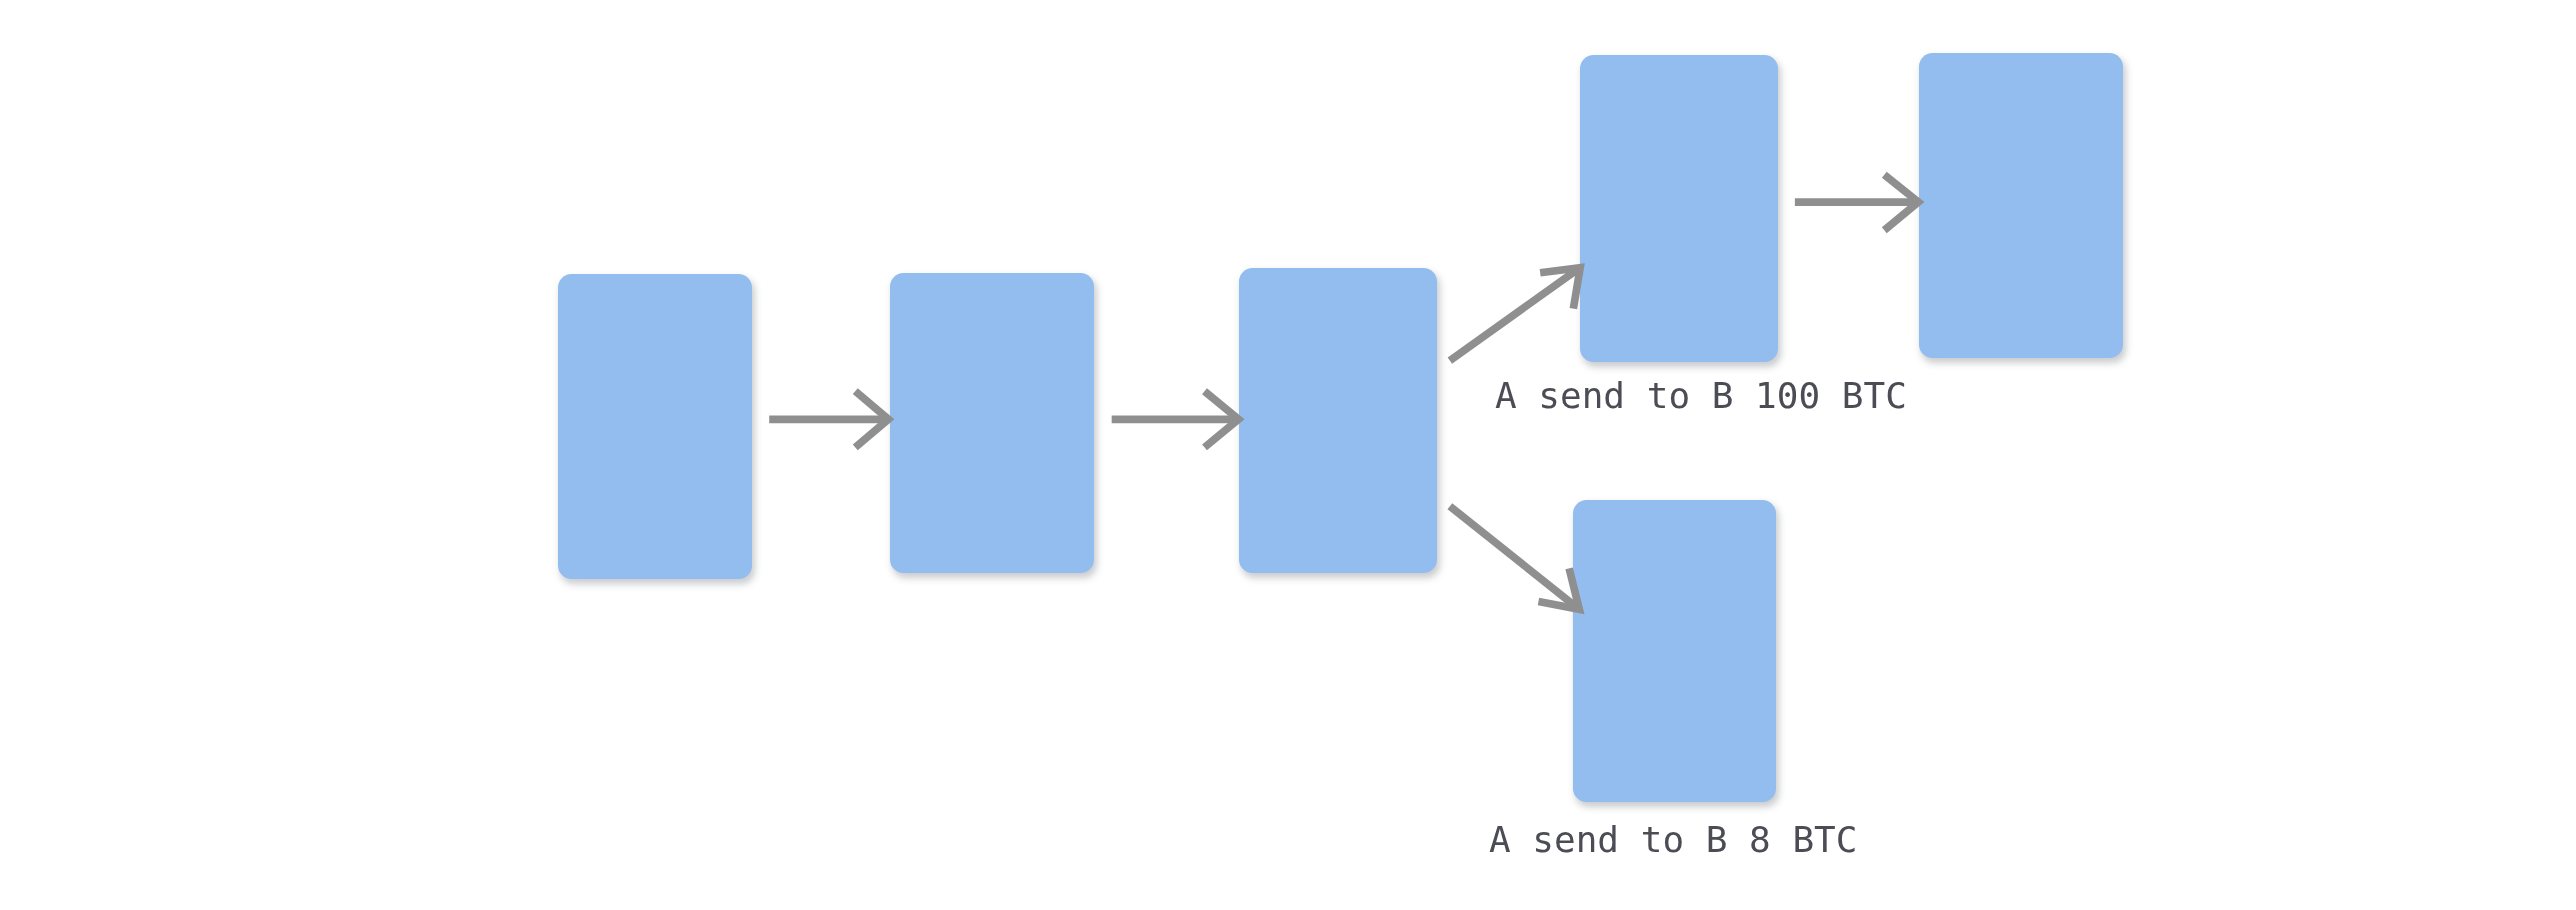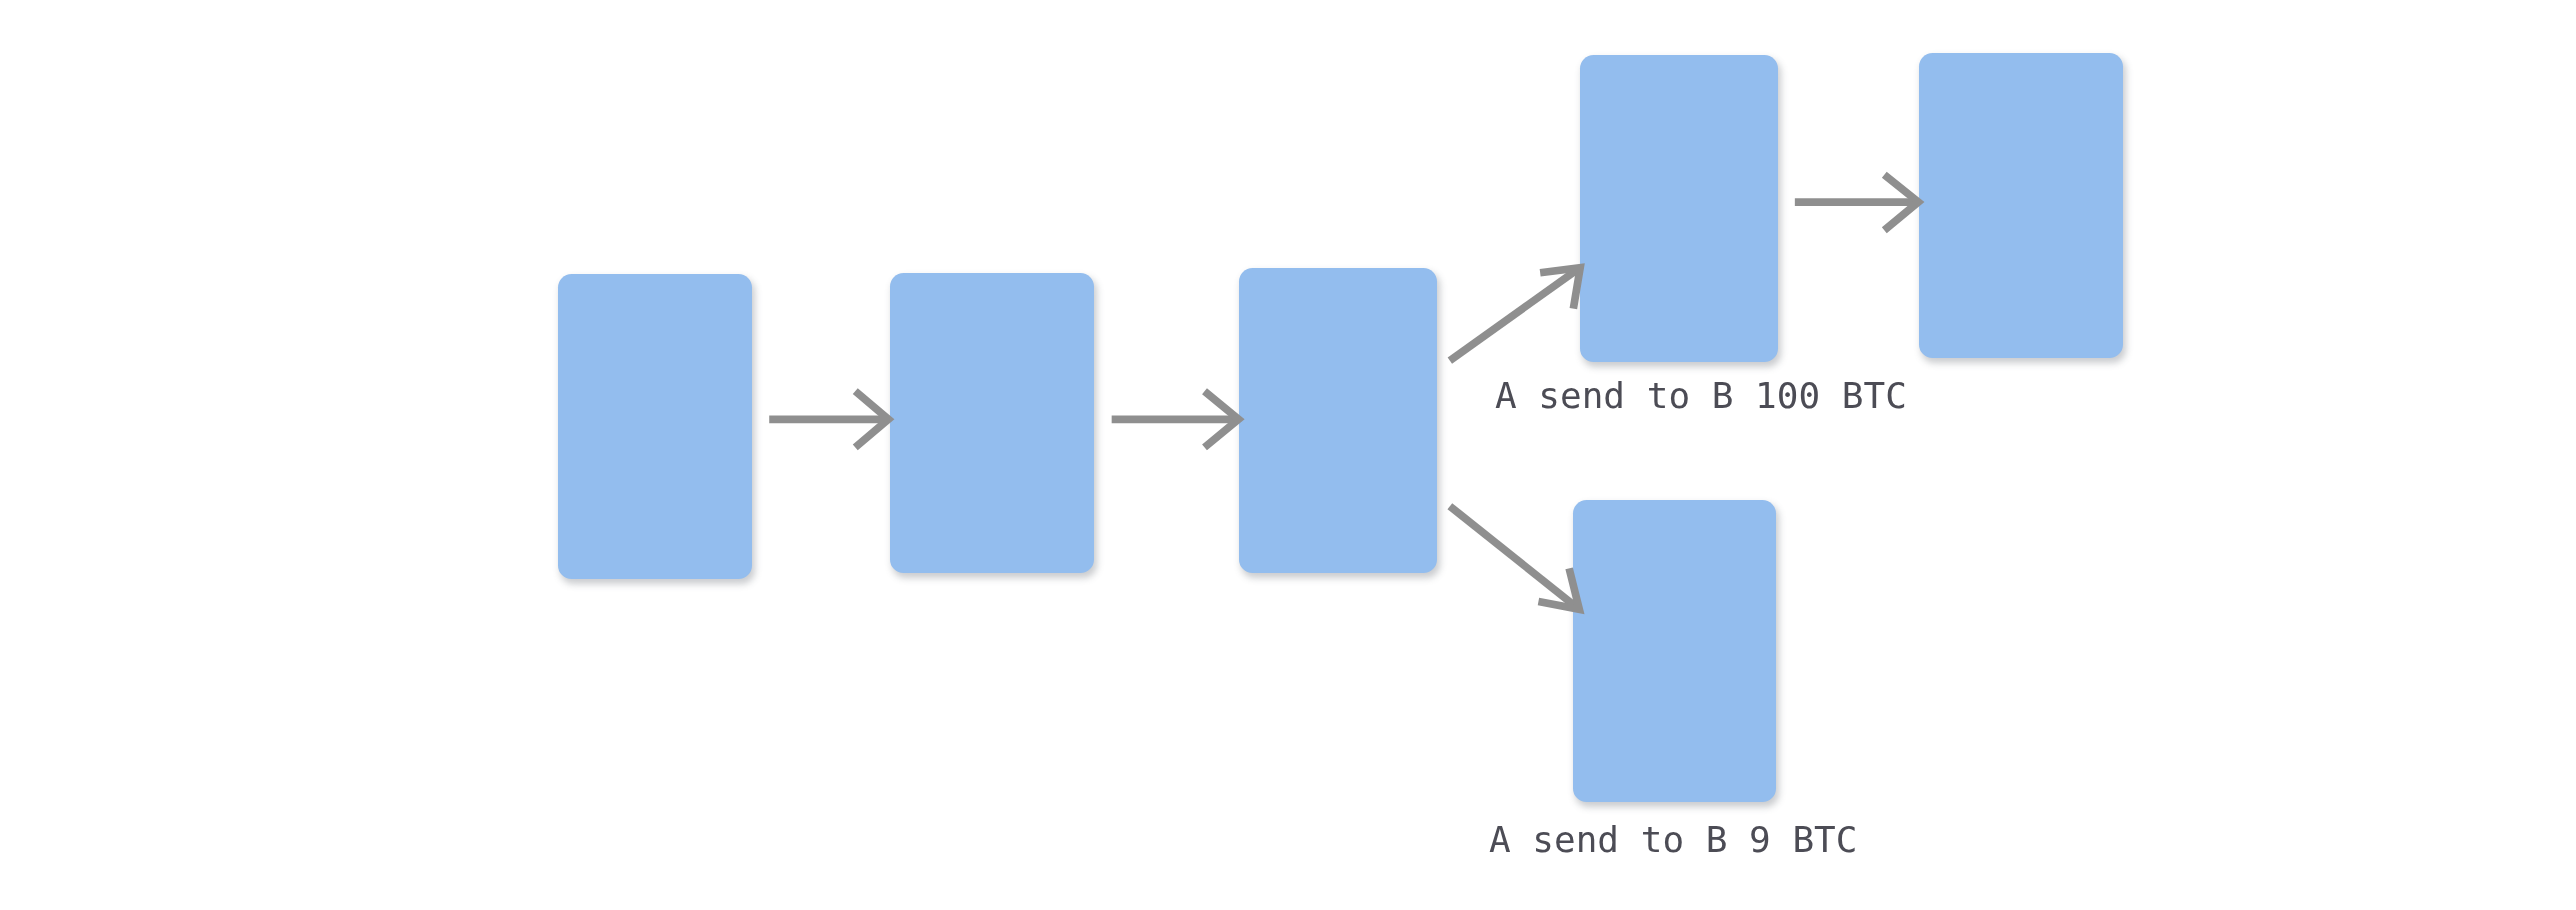--- a/index.html
+++ b/index.html
@@ -98,16 +98,16 @@
     </g>
 
     <g>
       <path class="arrow-shaft" d="M 2107 237 L 2250 237"></path>
       <path class="arrow-head" d="M 2212 205 L 2252 237 L 2212 270"></path>
     </g>
   </svg>
 
   <div class="edge-label" id="lbl-upper" style="left: 1495px; top: 378px;">A send to B 100 BTC</div>
 
-  <div class="edge-label" id="lbl-lower" style="left: 1489px; top: 822px;">A send to B 9 BTC</div>
+  <div class="edge-label" id="lbl-lower" style="left: 1489px; top: 822px;">A send to B 8 BTC</div>
 
 </div>
 
 
 </body></html>

